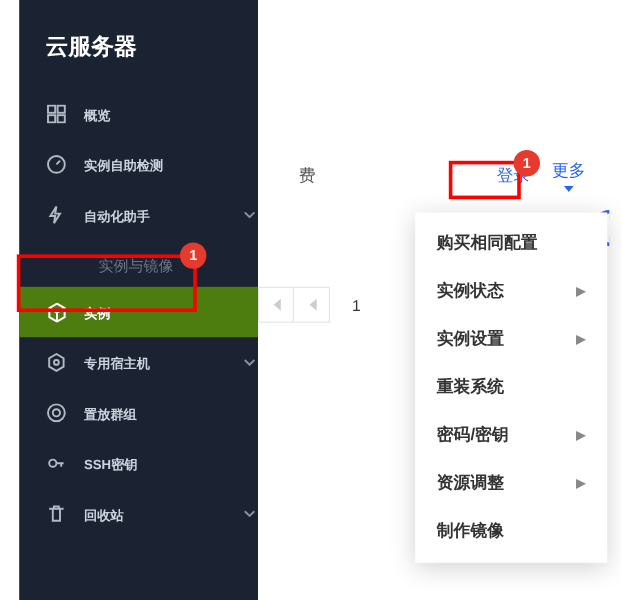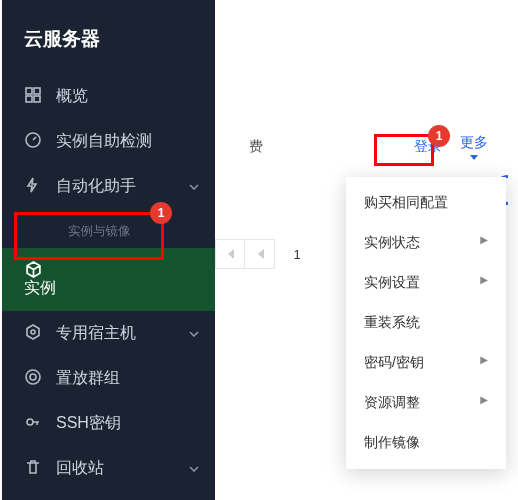--- a/index.html
+++ b/index.html
@@ -1,37 +1,37 @@
 <!DOCTYPE html>
 <html><head>
 <meta charset="utf-8">
 <style>
 * { margin:0; padding:0; box-sizing:border-box; font-family:-apple-system,"PingFang SC","Microsoft YaHei",sans-serif; }
 body { width:518px; height:500px; background:#fff; overflow:hidden; position:relative; }
-.sidebar { position:absolute; left:2px; top:0; width:215px; height:500px; background:#1b2332; color:#cdd4df; }
+.sidebar { position:absolute; left:16px; top:0; width:215px; height:500px; background:#1b2332; color:#cdd4df; }
 .sb-title { font-size:19px; font-weight:700; color:#fff; padding:26px 0 22px 22px; }
-.sb-item { display:flex; align-items:flex-start; padding:12px 16px 12px 22px; font-size:16px; cursor:pointer; position:relative; }
-.sb-item.active { background:#14532d; color:#fff;flex-direction:column; }
+.sb-item { display:flex; align-items:flex-end; padding:12px 16px 12px 22px; font-size:11px; cursor:pointer; position:relative;font-weight:bold; }
+.sb-item.active { background:#4d7c0f; color:#fff; }
 .sb-item .ic { width:18px; height:18px; margin-right:14px; display:flex; align-items:center; justify-content:center; opacity:.85; }
 .sb-item.active .ic { opacity:1; }
 .sb-item .chev { position:absolute; right:18px; top:50%; transform:translateY(-50%); }
 .sb-group { font-size:12.5px; color:#6c7688; padding:14px 0 8px 22px;margin-left:44px; }
 .highlight-box { position:absolute; border:3px solid #ff0000; pointer-events:none; }
 .badge { position:absolute; width:22px; height:22px; border-radius:50%; background:#e63a2e; color:#fff; font-size:12px; display:flex; align-items:center; justify-content:center; font-weight:700; }
 .main { position:absolute; left:215px; top:0; width:303px; height:500px; background:#fff; }
 .topbar { display:flex; align-items:center; justify-content:flex-end; padding:0 22px; height:44px; margin-top:125px; font-size:14px; gap:10px; color:#444; }
 .topbar .fee { margin-right:auto; margin-left:12px; color:#555; }
 .topbar .login { color:#2664f2; cursor:pointer; }
 .topbar .more { color:#2664f2; cursor:pointer; display:flex; align-items:center; gap:3px; padding:6px 8px;flex-direction:column; }
 .pager { display:flex; align-items:center; gap:0; margin:70px 0 0 0; font-size:13px; }
 .pg-btn { width:30px; height:30px; border:1px solid #e6e6e6; background:#fff; color:#c9c9c9; display:flex; align-items:center; justify-content:center; }
 .pg-btn+.pg-btn { border-left:none; }
 .pg-num { width:44px; text-align:center; color:#333; }
 .dropdown { position:absolute; left:346px; top:177px; width:160px; background:#fff; box-shadow:0 4px 20px rgba(0,0,0,.18); padding:6px 0; z-index:5; }
-.dd-item { padding:11px 18px; font-size:14px; color:#333; display:flex; align-items:flex-start; justify-content:space-between; cursor:pointer; }
+.dd-item { padding:11px 18px; font-size:14px; color:#333; display:flex; align-items:center; justify-content:space-between; cursor:pointer;font-weight:bold; }
 .dd-item .sub { font-size:10px; color:#888; }
 .circle-clip { position:absolute; right:10px; top:175px; width:14px; height:30px; border:3px solid #2664f2; border-right:none; border-radius:30px 0 0 30px; }
 svg { display:block; }
 </style>
 </head>
 <body>
 
 <div class="sidebar">
   <div class="sb-title">云服务器</div>
 

